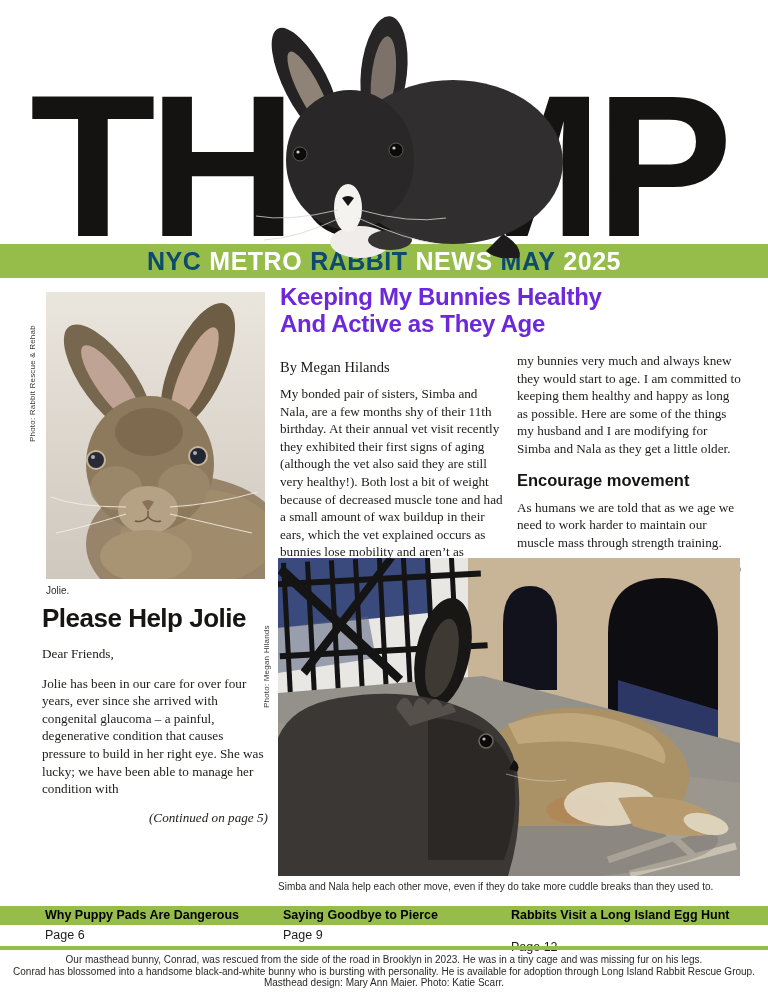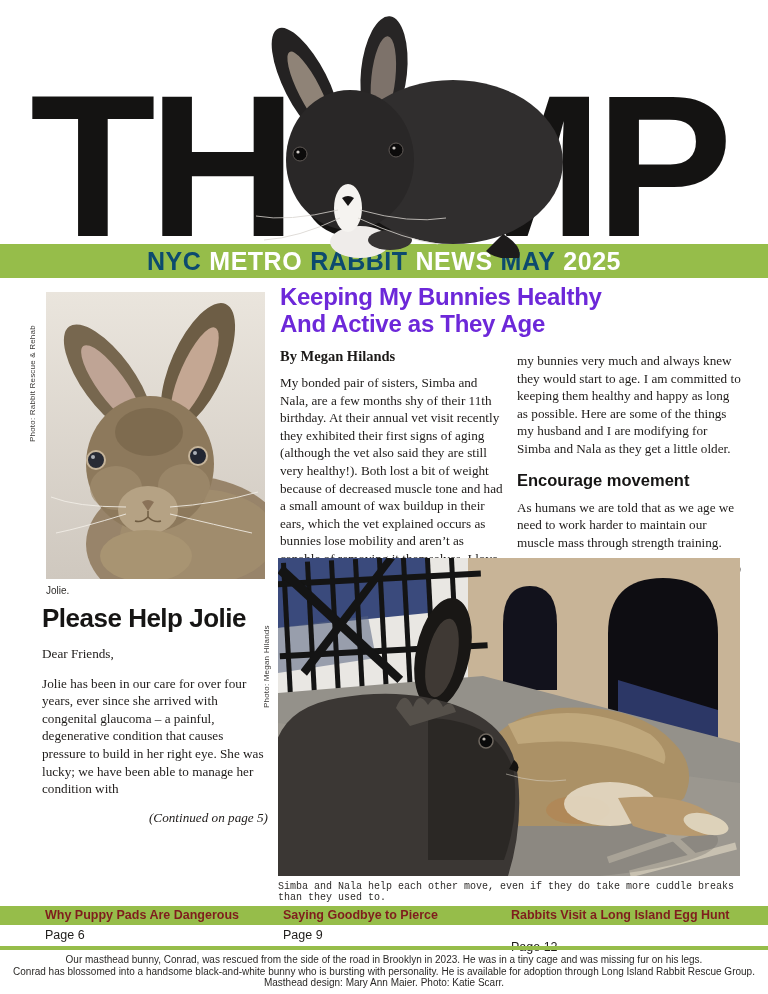--- a/index.html
+++ b/index.html
@@ -32,34 +32,34 @@
                    font-weight:900;color:#161514;}
   .serif{font-family:"Liberation Serif",serif;font-size:13.2px;line-height:17.6px;color:#1e1b19;}
   .left-article p{margin:0 0 12px 0;}
   .continued{font-family:"Liberation Serif",serif;font-style:italic;font-size:13.2px;
              text-align:right;color:#1e1b19;margin-top:2px;}
 
   
   .main-article{position:absolute;left:280px;top:284px;width:462px;}
   .main-article h1{margin:0;font-size:24px;line-height:26.5px;letter-spacing:-.3px;
                    font-weight:900;color:#6d28d9;}
-  .byline{font-family:"Liberation Serif",serif;font-weight:bold;font-size:14.5px;
-          margin:11px 0 9px 0;color:#1b1917;}
+  .byline{font-family:"Liberation Serif",serif;font-weight:normal;font-size:14.5px;
+          margin:22px 0 9px 0;color:#1b1917;}
   .cols{display:flex;gap:13px;margin-top:0;}
   .col{width:224px;}
   .col p{margin:0 0 11px 0;}
   .subhead{font-size:16.5px;font-weight:900;margin:13px 0 9px 0;color:#161514;
            font-family:"Liberation Sans",sans-serif;}
   .simba-photo{position:absolute;left:278px;top:558px;width:462px;height:318px;}
-  .simba-caption{position:absolute;left:278px;top:881px;width:462px;font-size:10px;color:#2d2b29;font-family:Liberation Mono, monospace;}
+  .simba-caption{position:absolute;left:278px;top:881px;width:462px;font-size:10px;color:#2d2b29;}
 
   
   .teaser-bar{position:absolute;left:0;top:906px;width:768px;height:19px;}
   .teaser-title{position:absolute;top:0;height:19px;line-height:19px;
-                font-size:12.5px;font-weight:bold;color:#7f1d1d;}
+                font-size:12.5px;font-weight:bold;color:#000000;}
   .t1{left:45px;} .t2{left:283px;} .t3{left:511px;}
   .page-num{position:absolute;top:925px;height:20px;line-height:20px;font-size:12.5px;color:#1e1c1a;}
   .thin-bar{position:absolute;left:0;top:946px;width:768px;height:4px;}
   .colophon{position:absolute;left:0;top:954px;width:768px;text-align:center;
             font-size:10px;line-height:11.5px;color:#2b2927;}
 </style>
 </head>
 <body>
 
 <div class="page">

